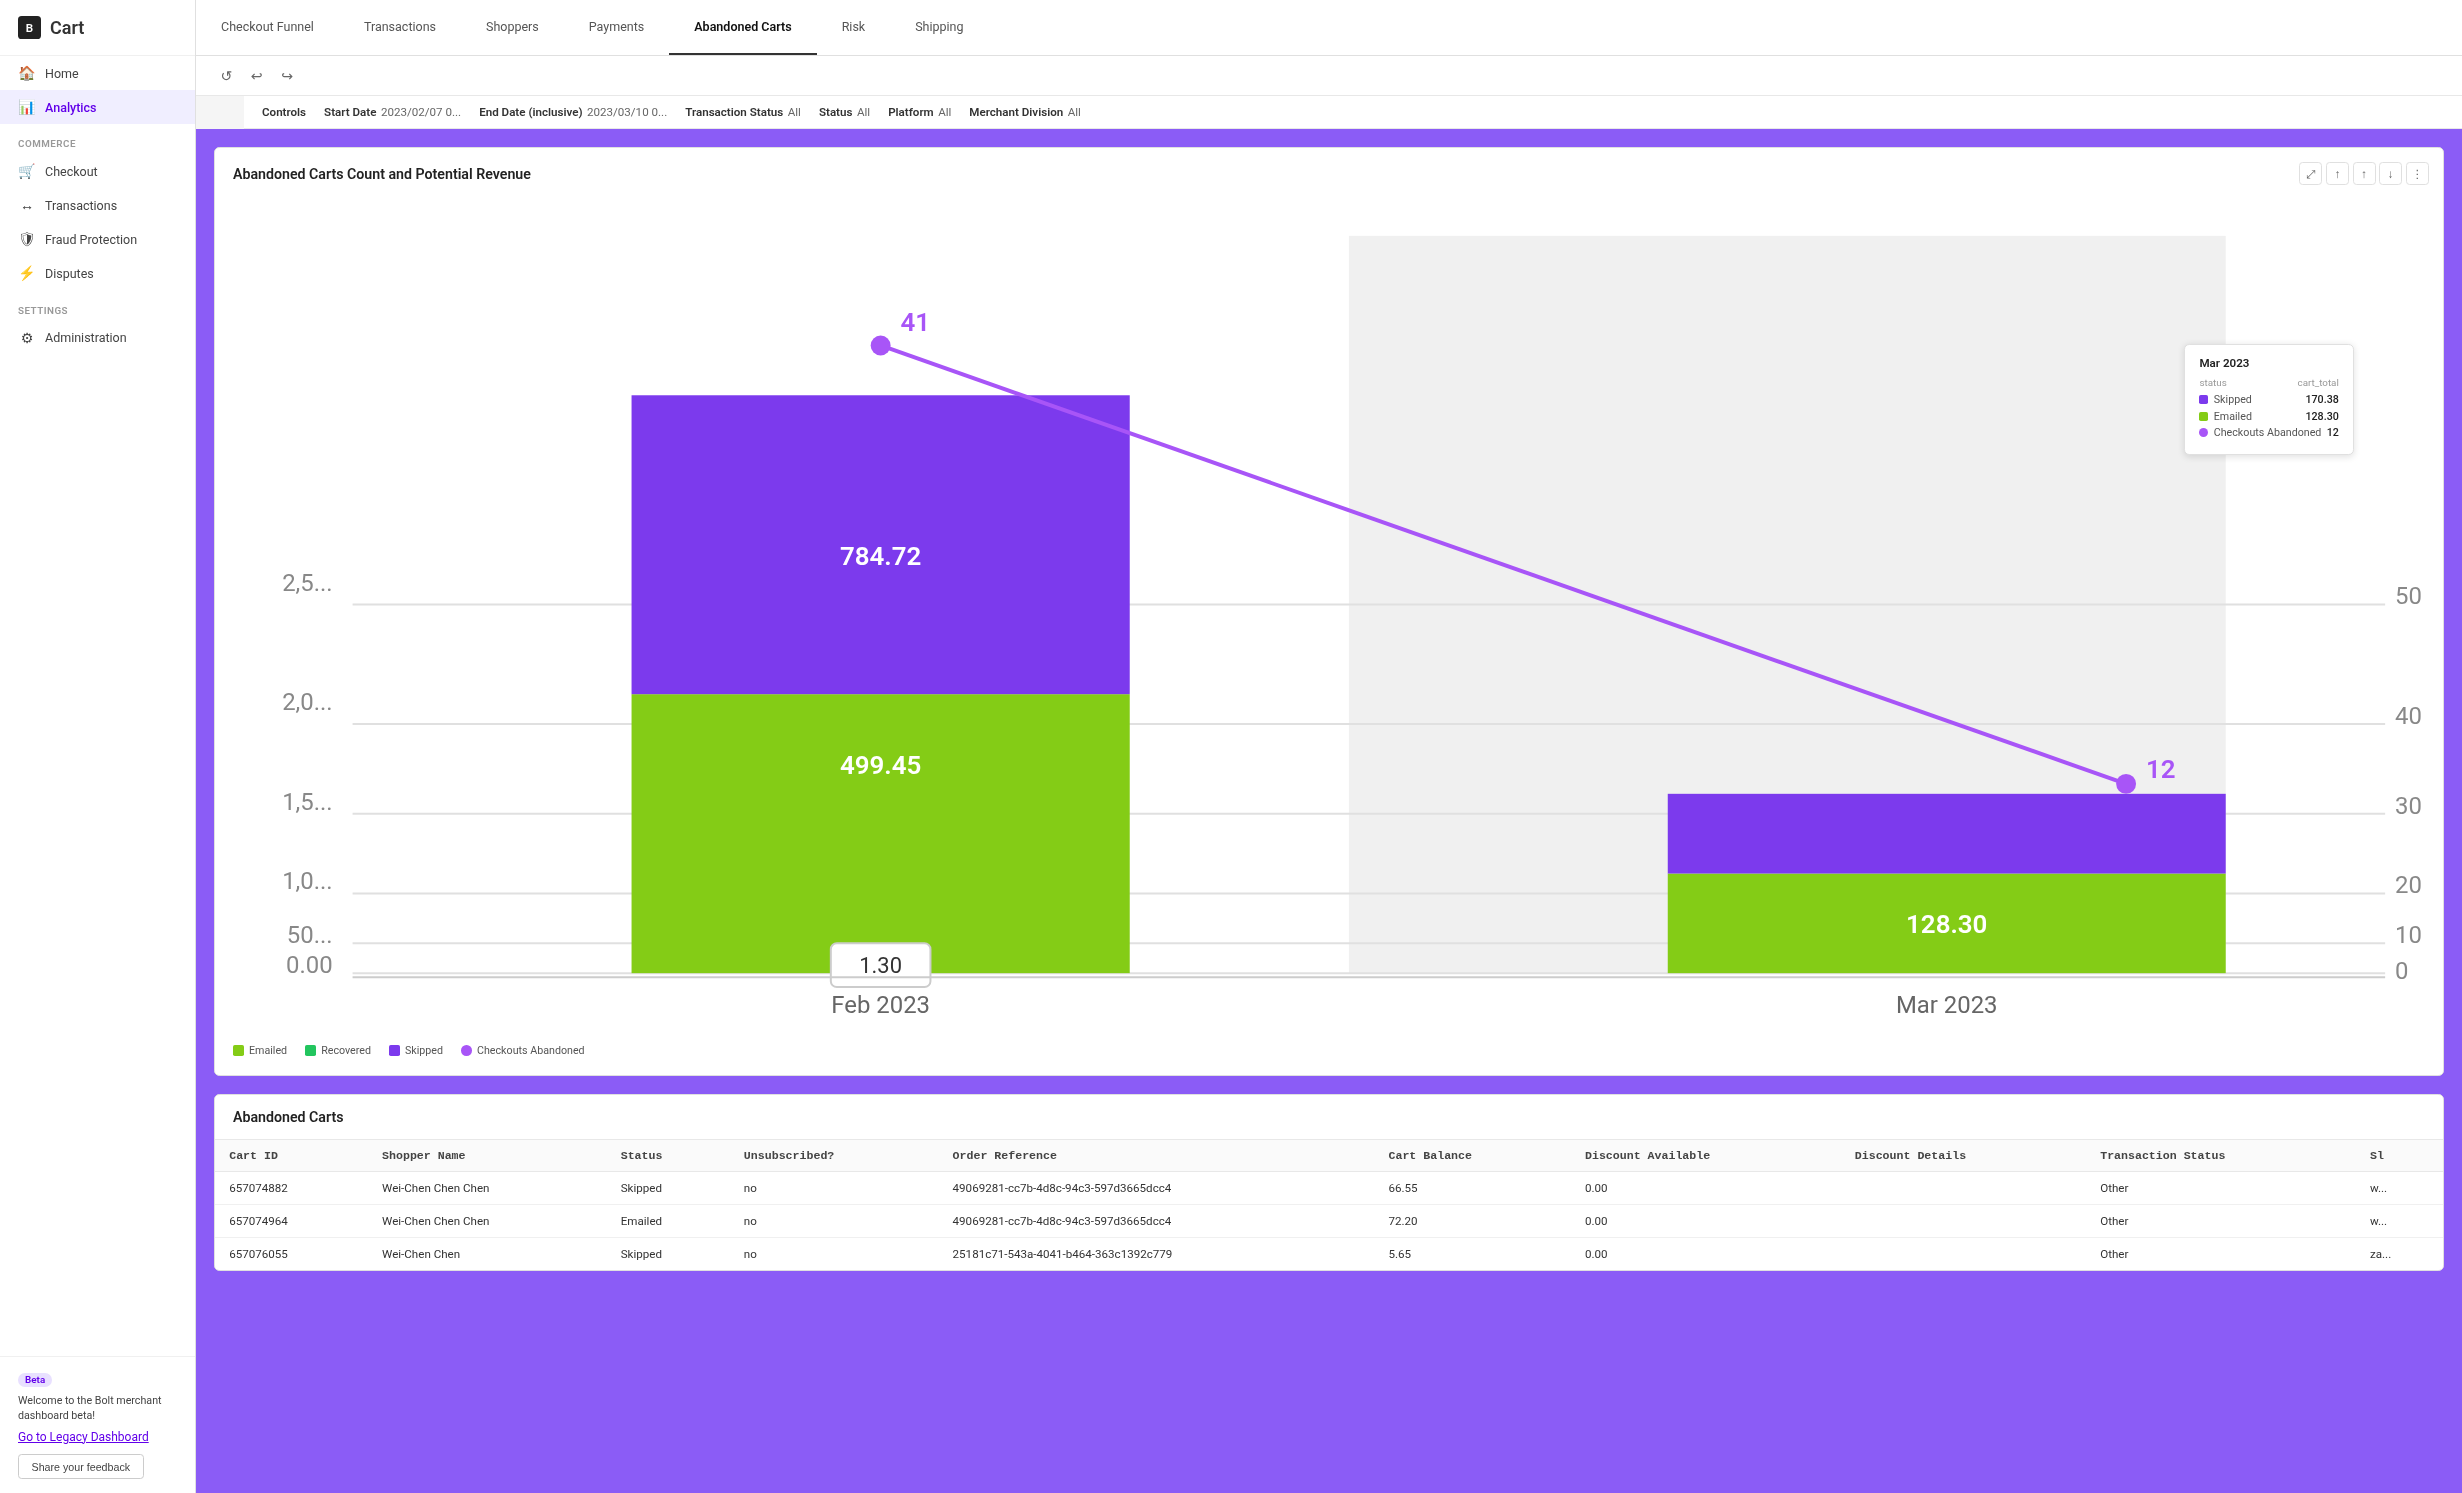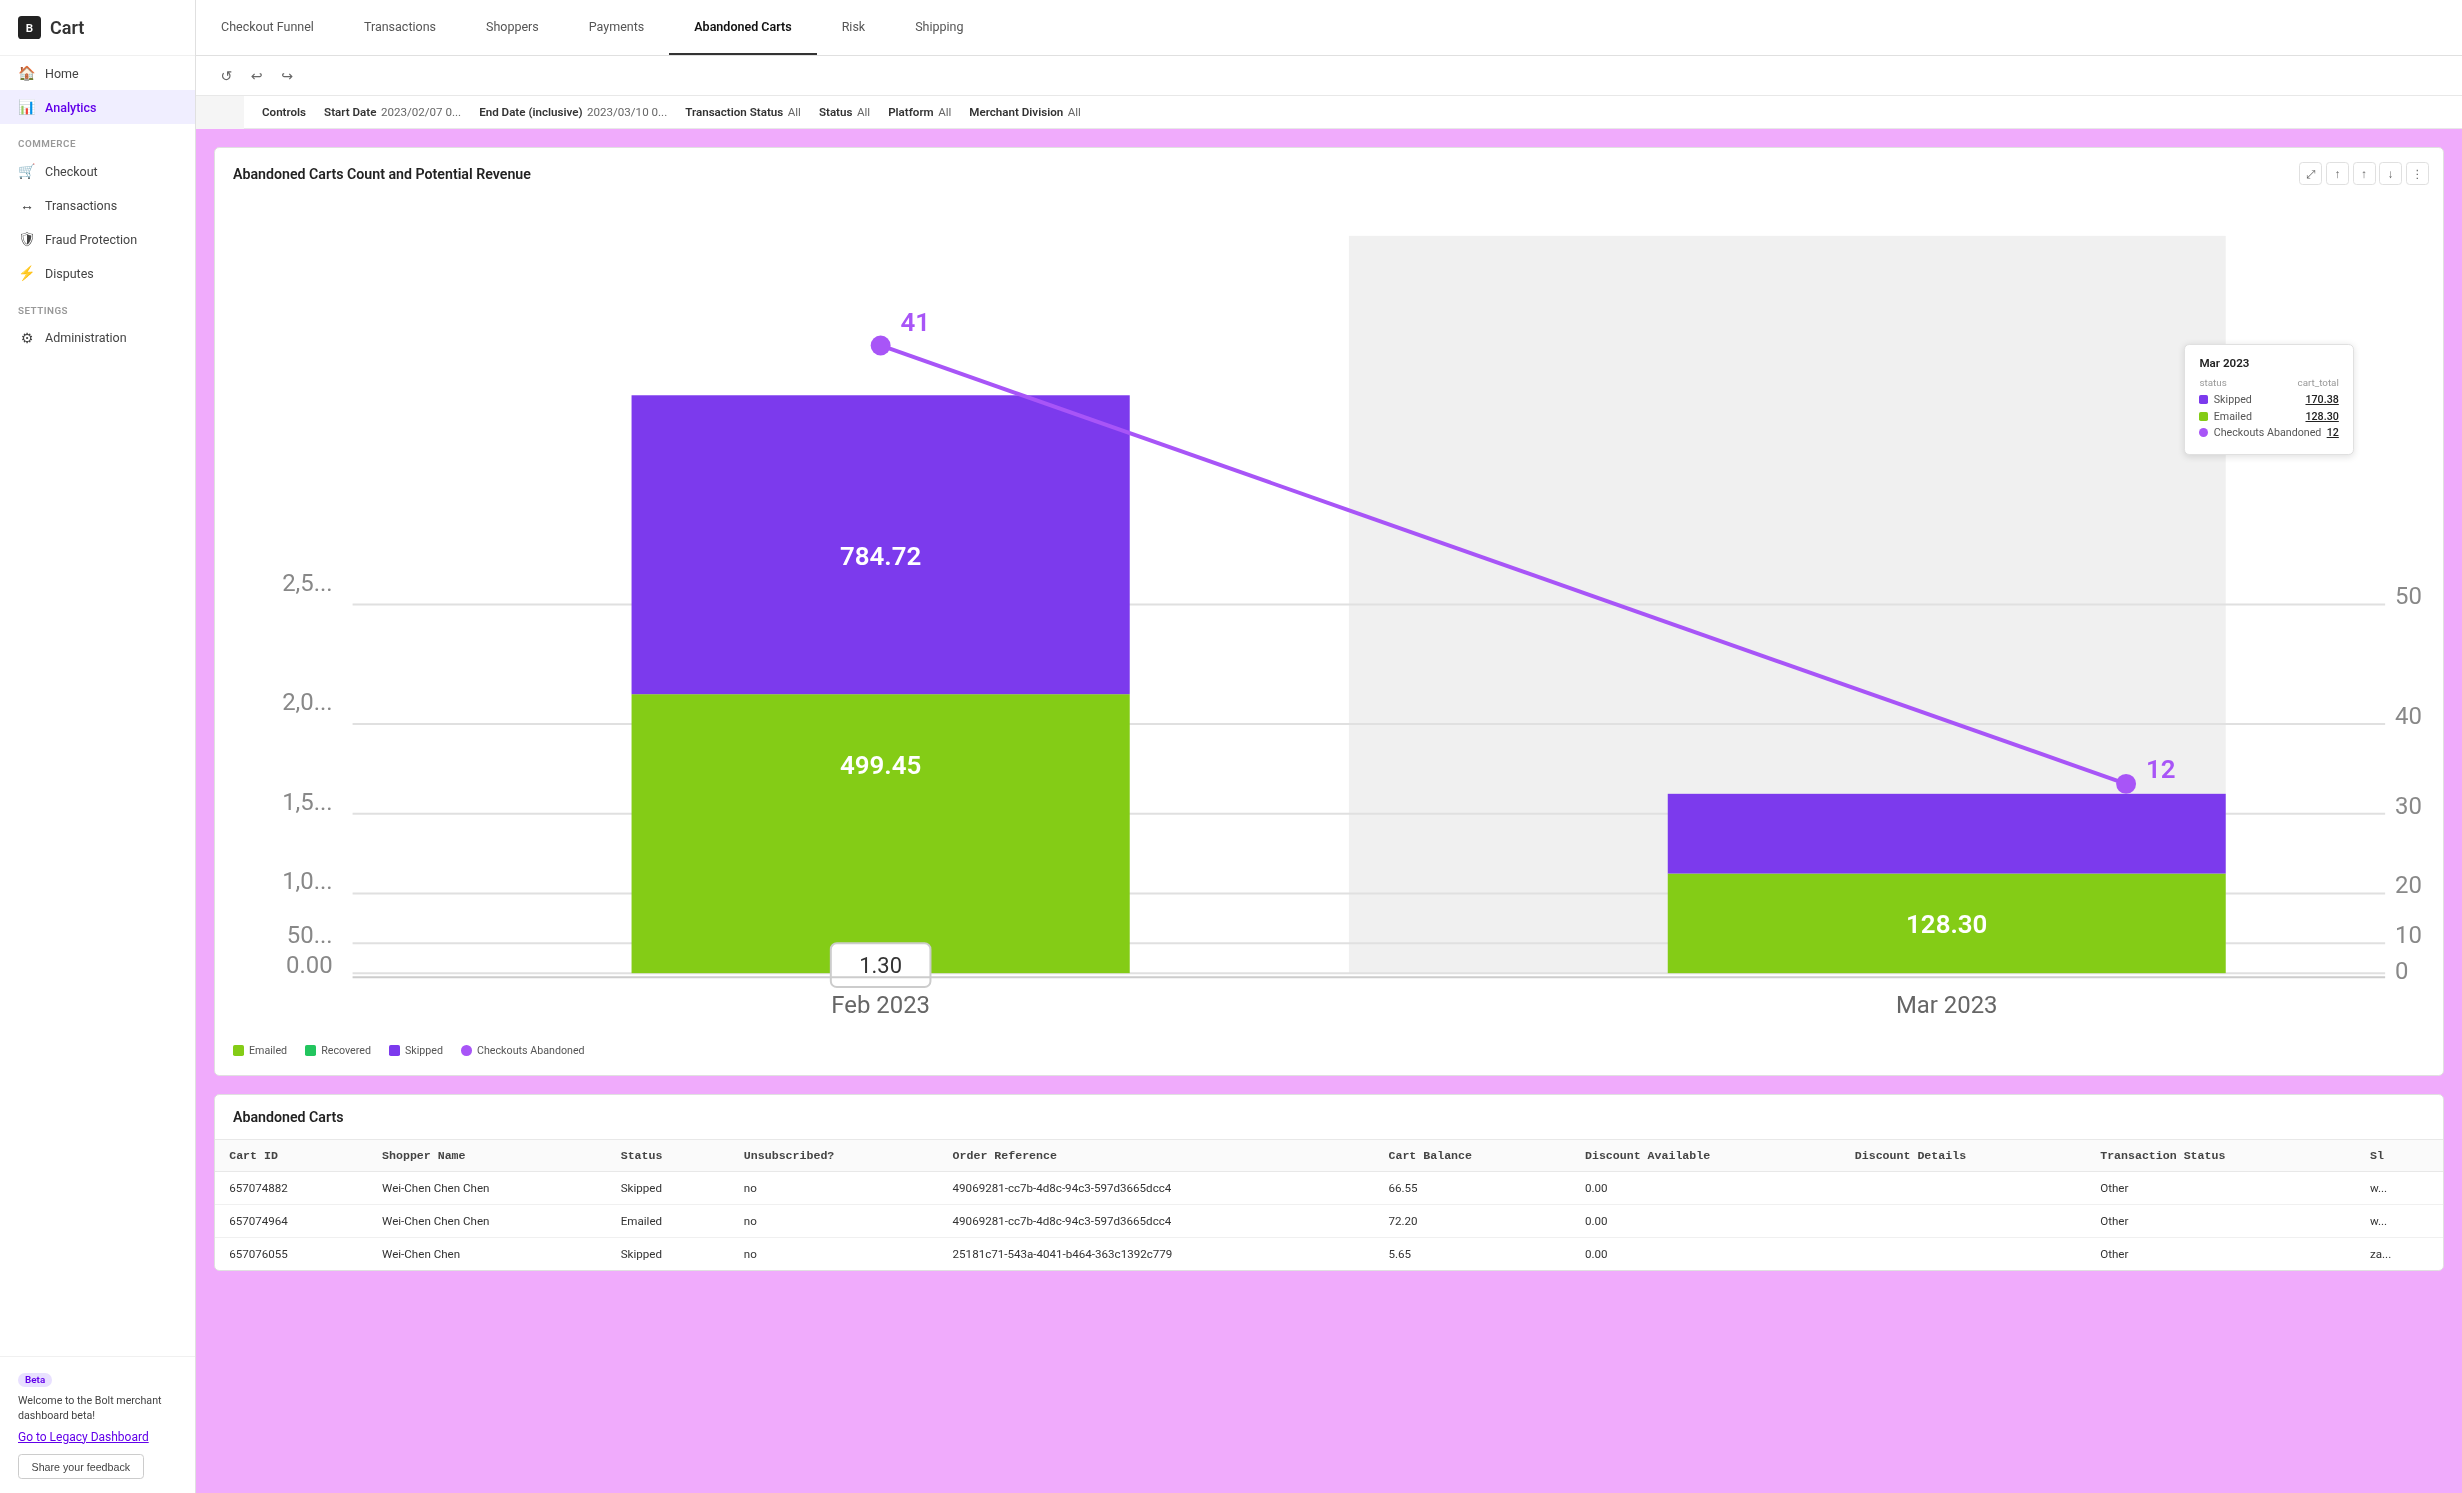--- a/index.html
+++ b/index.html
@@ -153,21 +153,21 @@
       cursor: pointer;
     }
     .filter-label { font-weight: 600; color: #333; }
     .filter-value { color: #666; }
 
     
     .content-area {
       flex: 1;
       overflow-y: auto;
       padding: 18px;
-      background: #f0abfc;
+      background: #8b5cf6;
     }
 
     
     .chart-card {
       background: #fff;
       border: 0.9px solid #e0e0e0;
       border-radius: 5.3px;
       padding: 18px;
       margin-bottom: 18px;
       position: relative;
@@ -228,21 +228,21 @@
       font-size: 10.7px;
       box-shadow: 0 1.8px 7.1px rgba(0,0,0,0.12);
       pointer-events: none;
       min-width: 169px;
     }
     .tooltip-title { font-weight: 600; font-size: 11.6px; margin-bottom: 7.1px; color: #222; }
     .tooltip-row { display: flex; align-items: center; gap: 5.3px; margin-bottom: 3.6px; }
     .tooltip-swatch { width: 9px; height: 9px; border-radius: 1.8px; flex-shrink: 0; }
     .tooltip-swatch.circle { border-radius: 50%; }
     .tooltip-key { color: #555; flex: 1; }
-    .tooltip-val { font-weight: 500; color: #222; text-decoration: underline; }
+    .tooltip-val { font-weight: 500; color: #222; }
 
     
     .table-card {
       background: #fff;
       border: 0.9px solid #e0e0e0;
       border-radius: 5.3px;
       padding: 0;
       overflow: hidden;
     }
     .table-card-title {

